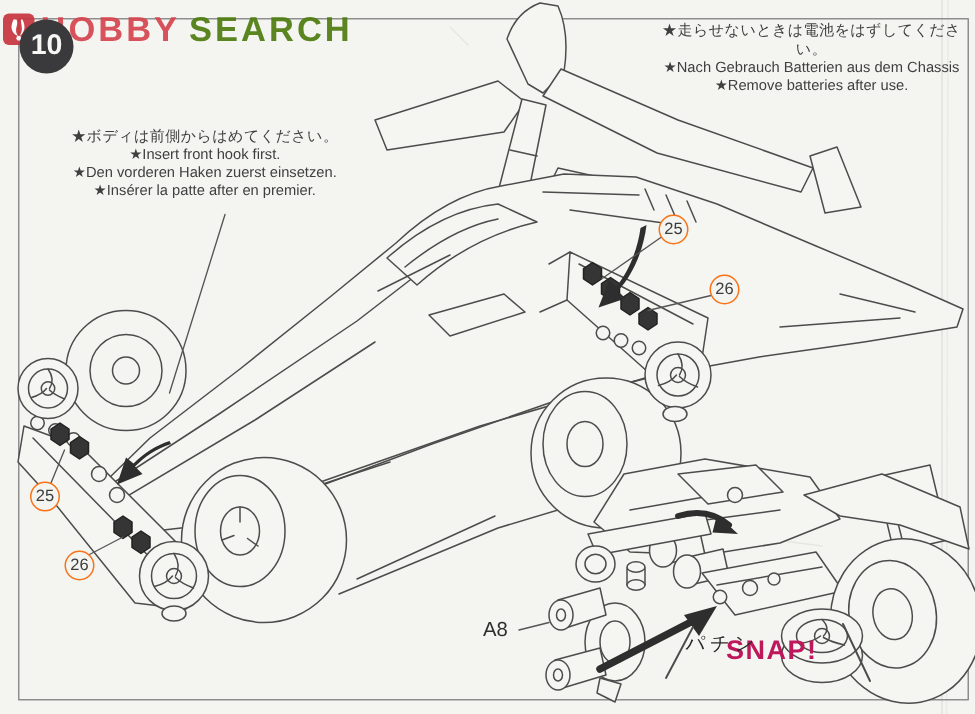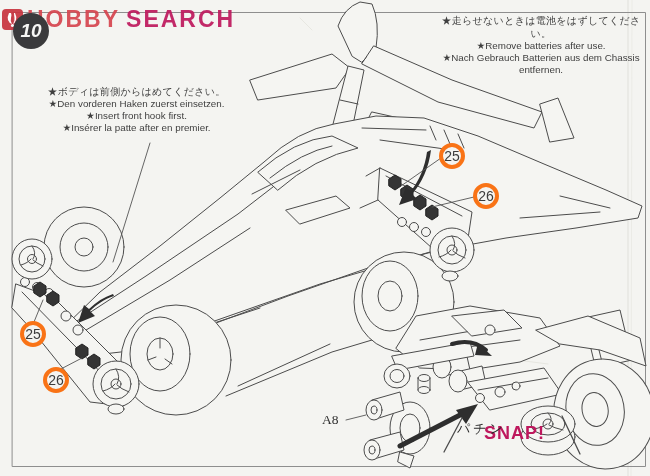--- a/index.html
+++ b/index.html
@@ -5,40 +5,40 @@
   html,body{margin:0;padding:0;background:#e9e9e6;}
   .page{position:relative;width:650px;height:476px;background:#f4f4f1;overflow:hidden;
         font-family:"Liberation Sans", sans-serif;color:#3c3c3c;}
   .art{position:absolute;left:0;top:0;}
   
   .logo{position:absolute;left:2px;top:6px;display:flex;align-items:center;z-index:6;opacity:.92;}
   .logo-icon{width:21px;height:21px;border-radius:4px;background:#c8343f;display:inline-block;position:relative;}
   .logo-icon svg{position:absolute;left:0;top:0;}
   .logo-text{margin-left:4px;font-weight:bold;font-size:23px;letter-spacing:2px;white-space:nowrap;}
   .logo-hobby{color:#d6454f;}
-  .logo-search{color:#be185d;margin-left:6px;}
+  .logo-search{color:#4d7c0f;margin-left:6px;}
   
   .step-circle{position:absolute;left:13px;top:13px;width:36px;height:36px;border-radius:50%;
-    background:#3a3a3c;color:#f6f6f4;font-weight:bold;font-style:italic;font-size:19px;
+    background:#3a3a3c;color:#f6f6f4;font-weight:bold;font-size:19px;
     display:flex;align-items:center;justify-content:center;z-index:7;}
   
   .note{position:absolute;z-index:5;line-height:12px;font-size:9.8px;color:#3f3f3f;text-align:center;}
   .note .jp{font-size:10px;letter-spacing:.3px;line-height:13px;}
   .note-battery{left:437px;top:14px;width:208px;}
   .note-body{left:34px;top:85px;width:205px;}
   
-  .callout{position:absolute;width:18px;height:18px;border:4px solid #f97316;border-radius:50%;
-    background:#f4f4f1;font-size:14px;display:flex;align-items:center;justify-content:center;
+  .callout{position:absolute;width:18px;height:18px;border:1px solid #f97316;border-radius:50%;
+    background:#f4f4f1;font-size:11px;display:flex;align-items:center;justify-content:center;
     color:#3c3c3c;z-index:5;}
   .co-rear-25{left:439px;top:143px;}
   .co-rear-26{left:473px;top:183px;}
   .co-front-25{left:20px;top:321px;}
   .co-front-26{left:43px;top:367px;}
   
-  .a8-label{position:absolute;left:322px;top:412px;font-size:13.5px;color:#2f2f2f;z-index:5;font-family:Liberation Serif, serif;}
+  .a8-label{position:absolute;left:322px;top:412px;font-size:13.5px;color:#2f2f2f;z-index:5;}
   .snap{position:absolute;left:452px;top:423px;font-size:18px;font-weight:bold;letter-spacing:1px;color:#be185d;z-index:5;margin-left:32px;}
   .snap-jp{position:absolute;left:457px;top:420px;font-size:13px;letter-spacing:3px;color:#2a2a2a;z-index:5;}
 </style>
 </head>
 <body>
 
 <div class="page">
 
   <svg class="art" width="650" height="476" viewBox="0 0 650 476">
     <g stroke="#4c4c4c" stroke-width="1" fill="none" stroke-linejoin="round" stroke-linecap="round">
@@ -253,29 +253,28 @@
         <circle cx="10.5" cy="16.5" r="1.6" fill="#fff"></circle>
       </svg>
     </span>
     <span class="logo-text"><span class="logo-hobby">HOBBY</span><span class="logo-search">SEARCH</span></span>
   </div>
 
   <div class="step-circle">10</div>
 
   <div class="note note-battery">
     <div class="jp">★走らせないときは電池をはずしてください。</div>
+    <div>★Nach Gebrauch Batterien aus dem Chassis</div>
     <div>★Remove batteries after use.</div>
-    <div>★Nach Gebrauch Batterien aus dem Chassis</div>
-    <div>entfernen.</div>
   </div>
 
   <div class="note note-body">
     <div class="jp">★ボディは前側からはめてください。</div>
+    <div>★Insert front hook first.</div>
     <div>★Den vorderen Haken zuerst einsetzen.</div>
-    <div>★Insert front hook first.</div>
     <div>★Insérer la patte after en premier.</div>
   </div>
 
   <div class="callout co-rear-25">25</div>
   <div class="callout co-rear-26">26</div>
   <div class="callout co-front-25">25</div>
   <div class="callout co-front-26">26</div>
 
   <div class="a8-label">A8</div>
   <div class="snap">SNAP!</div>

